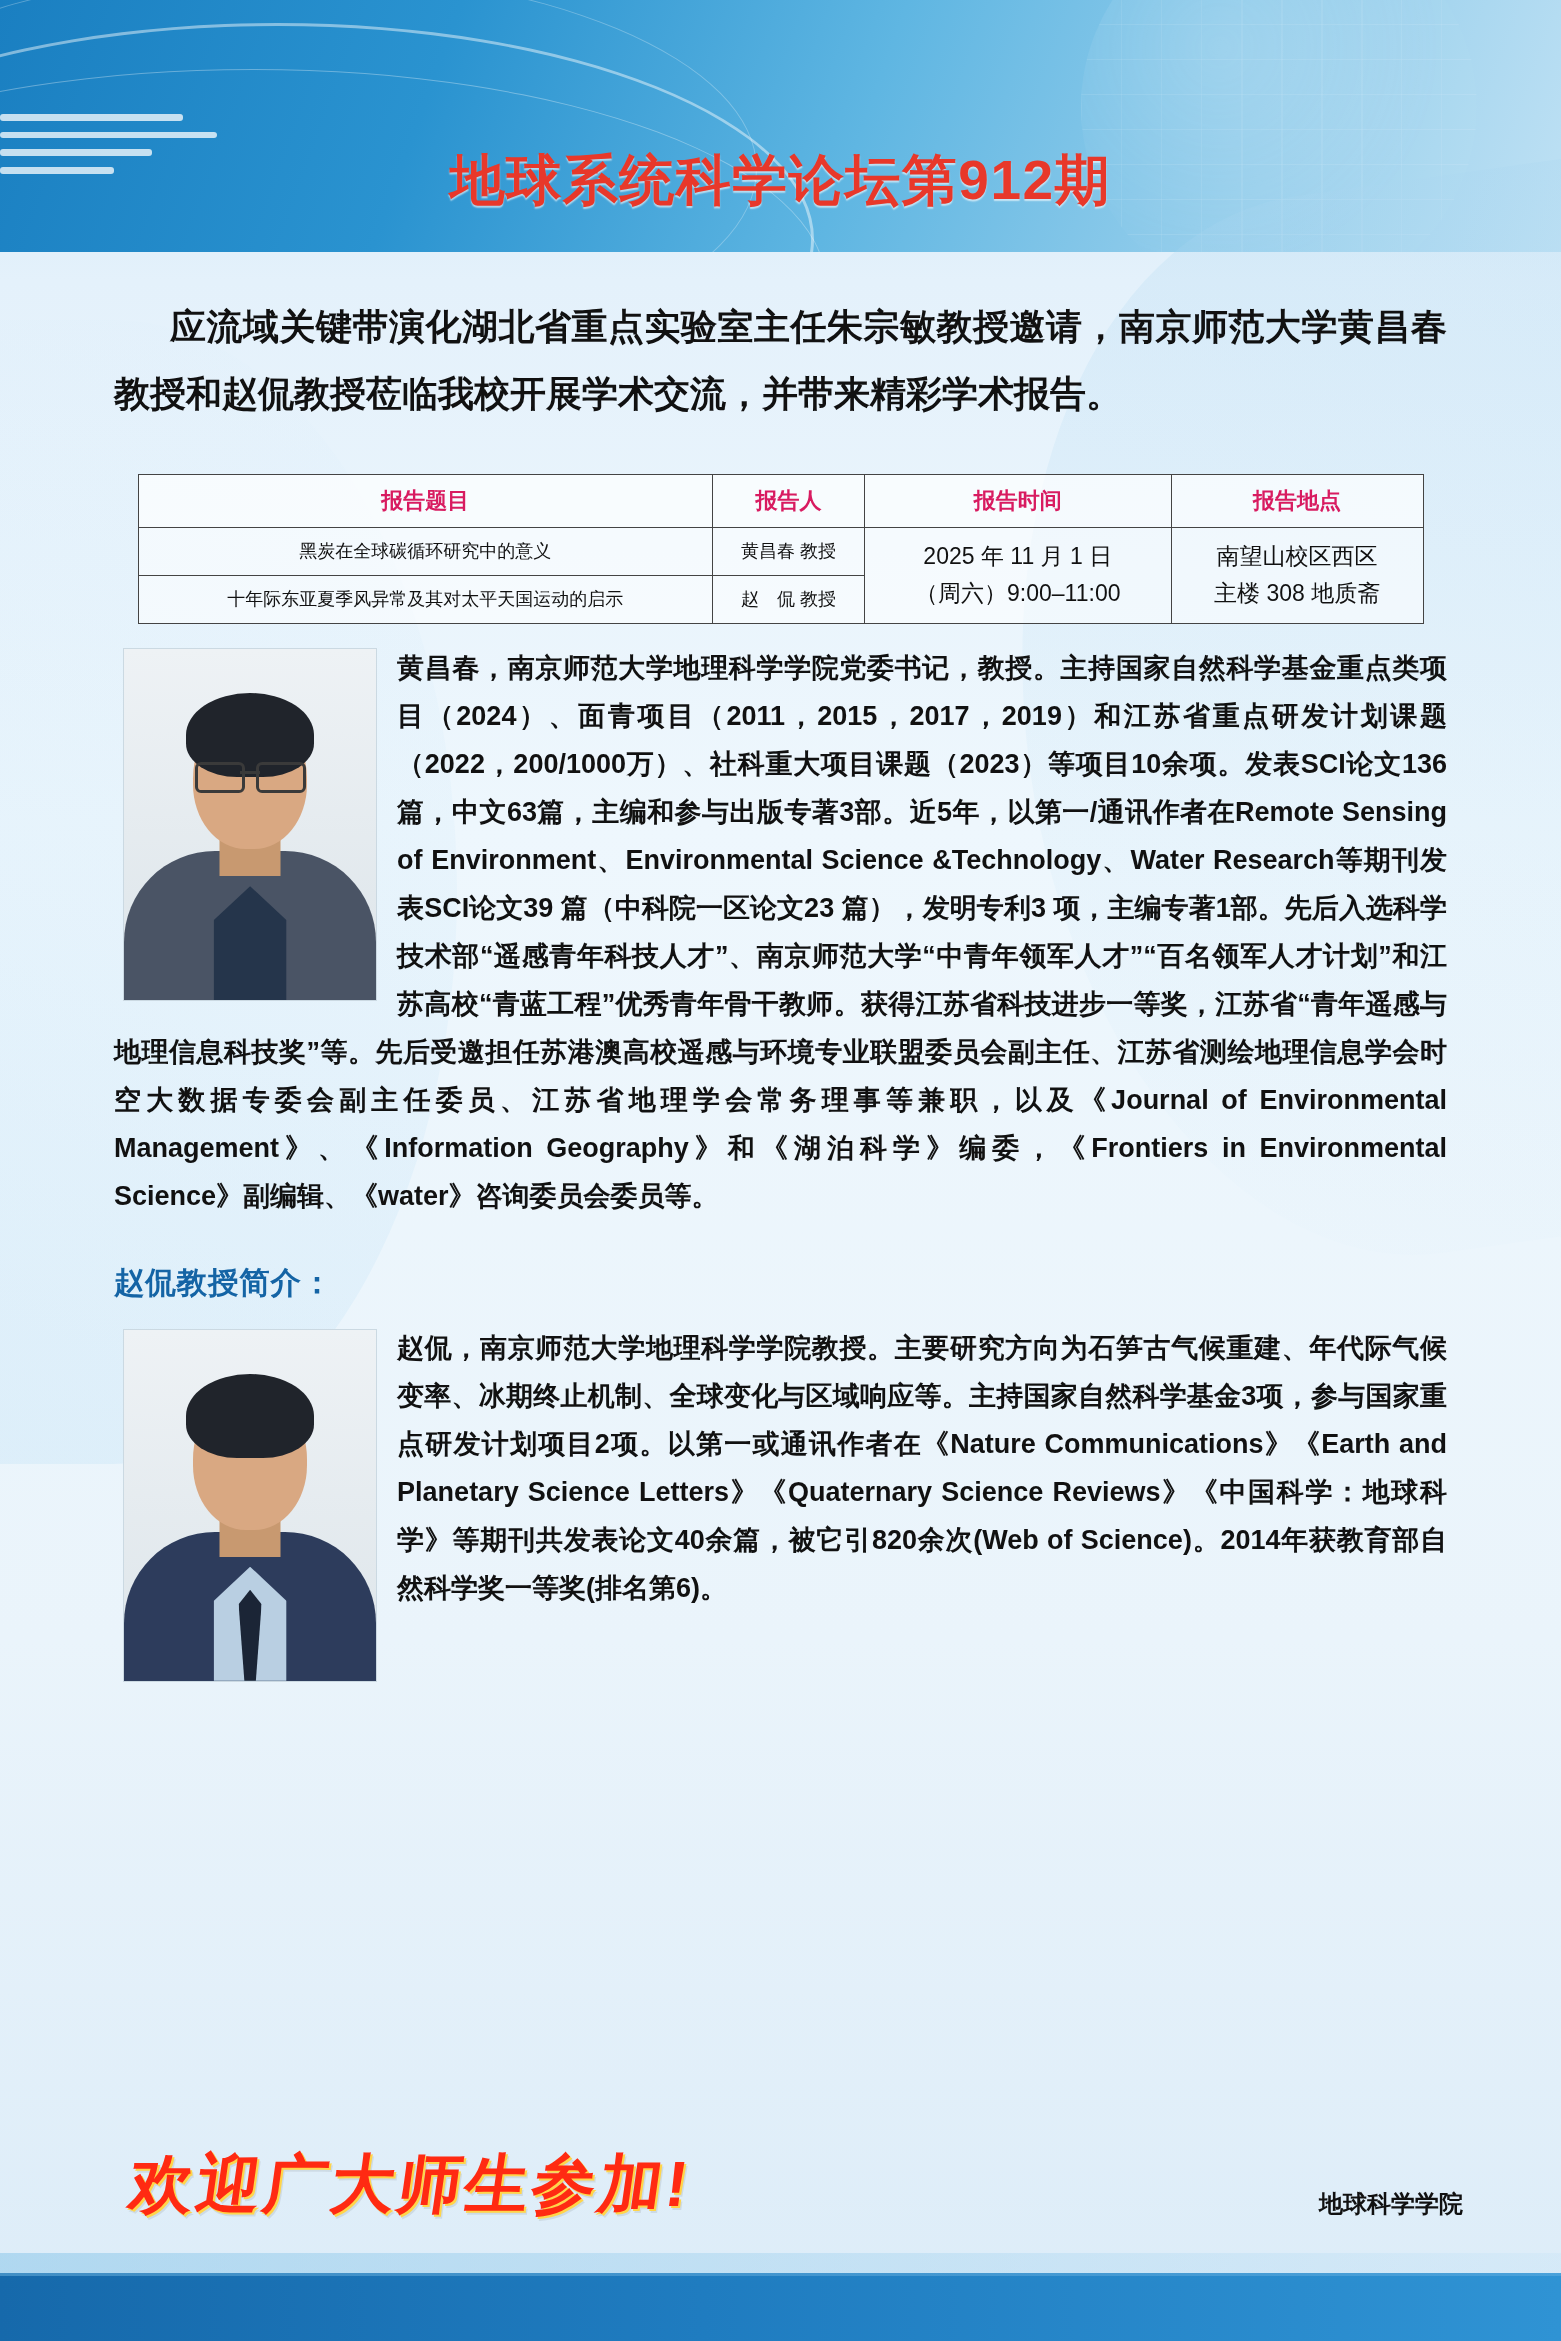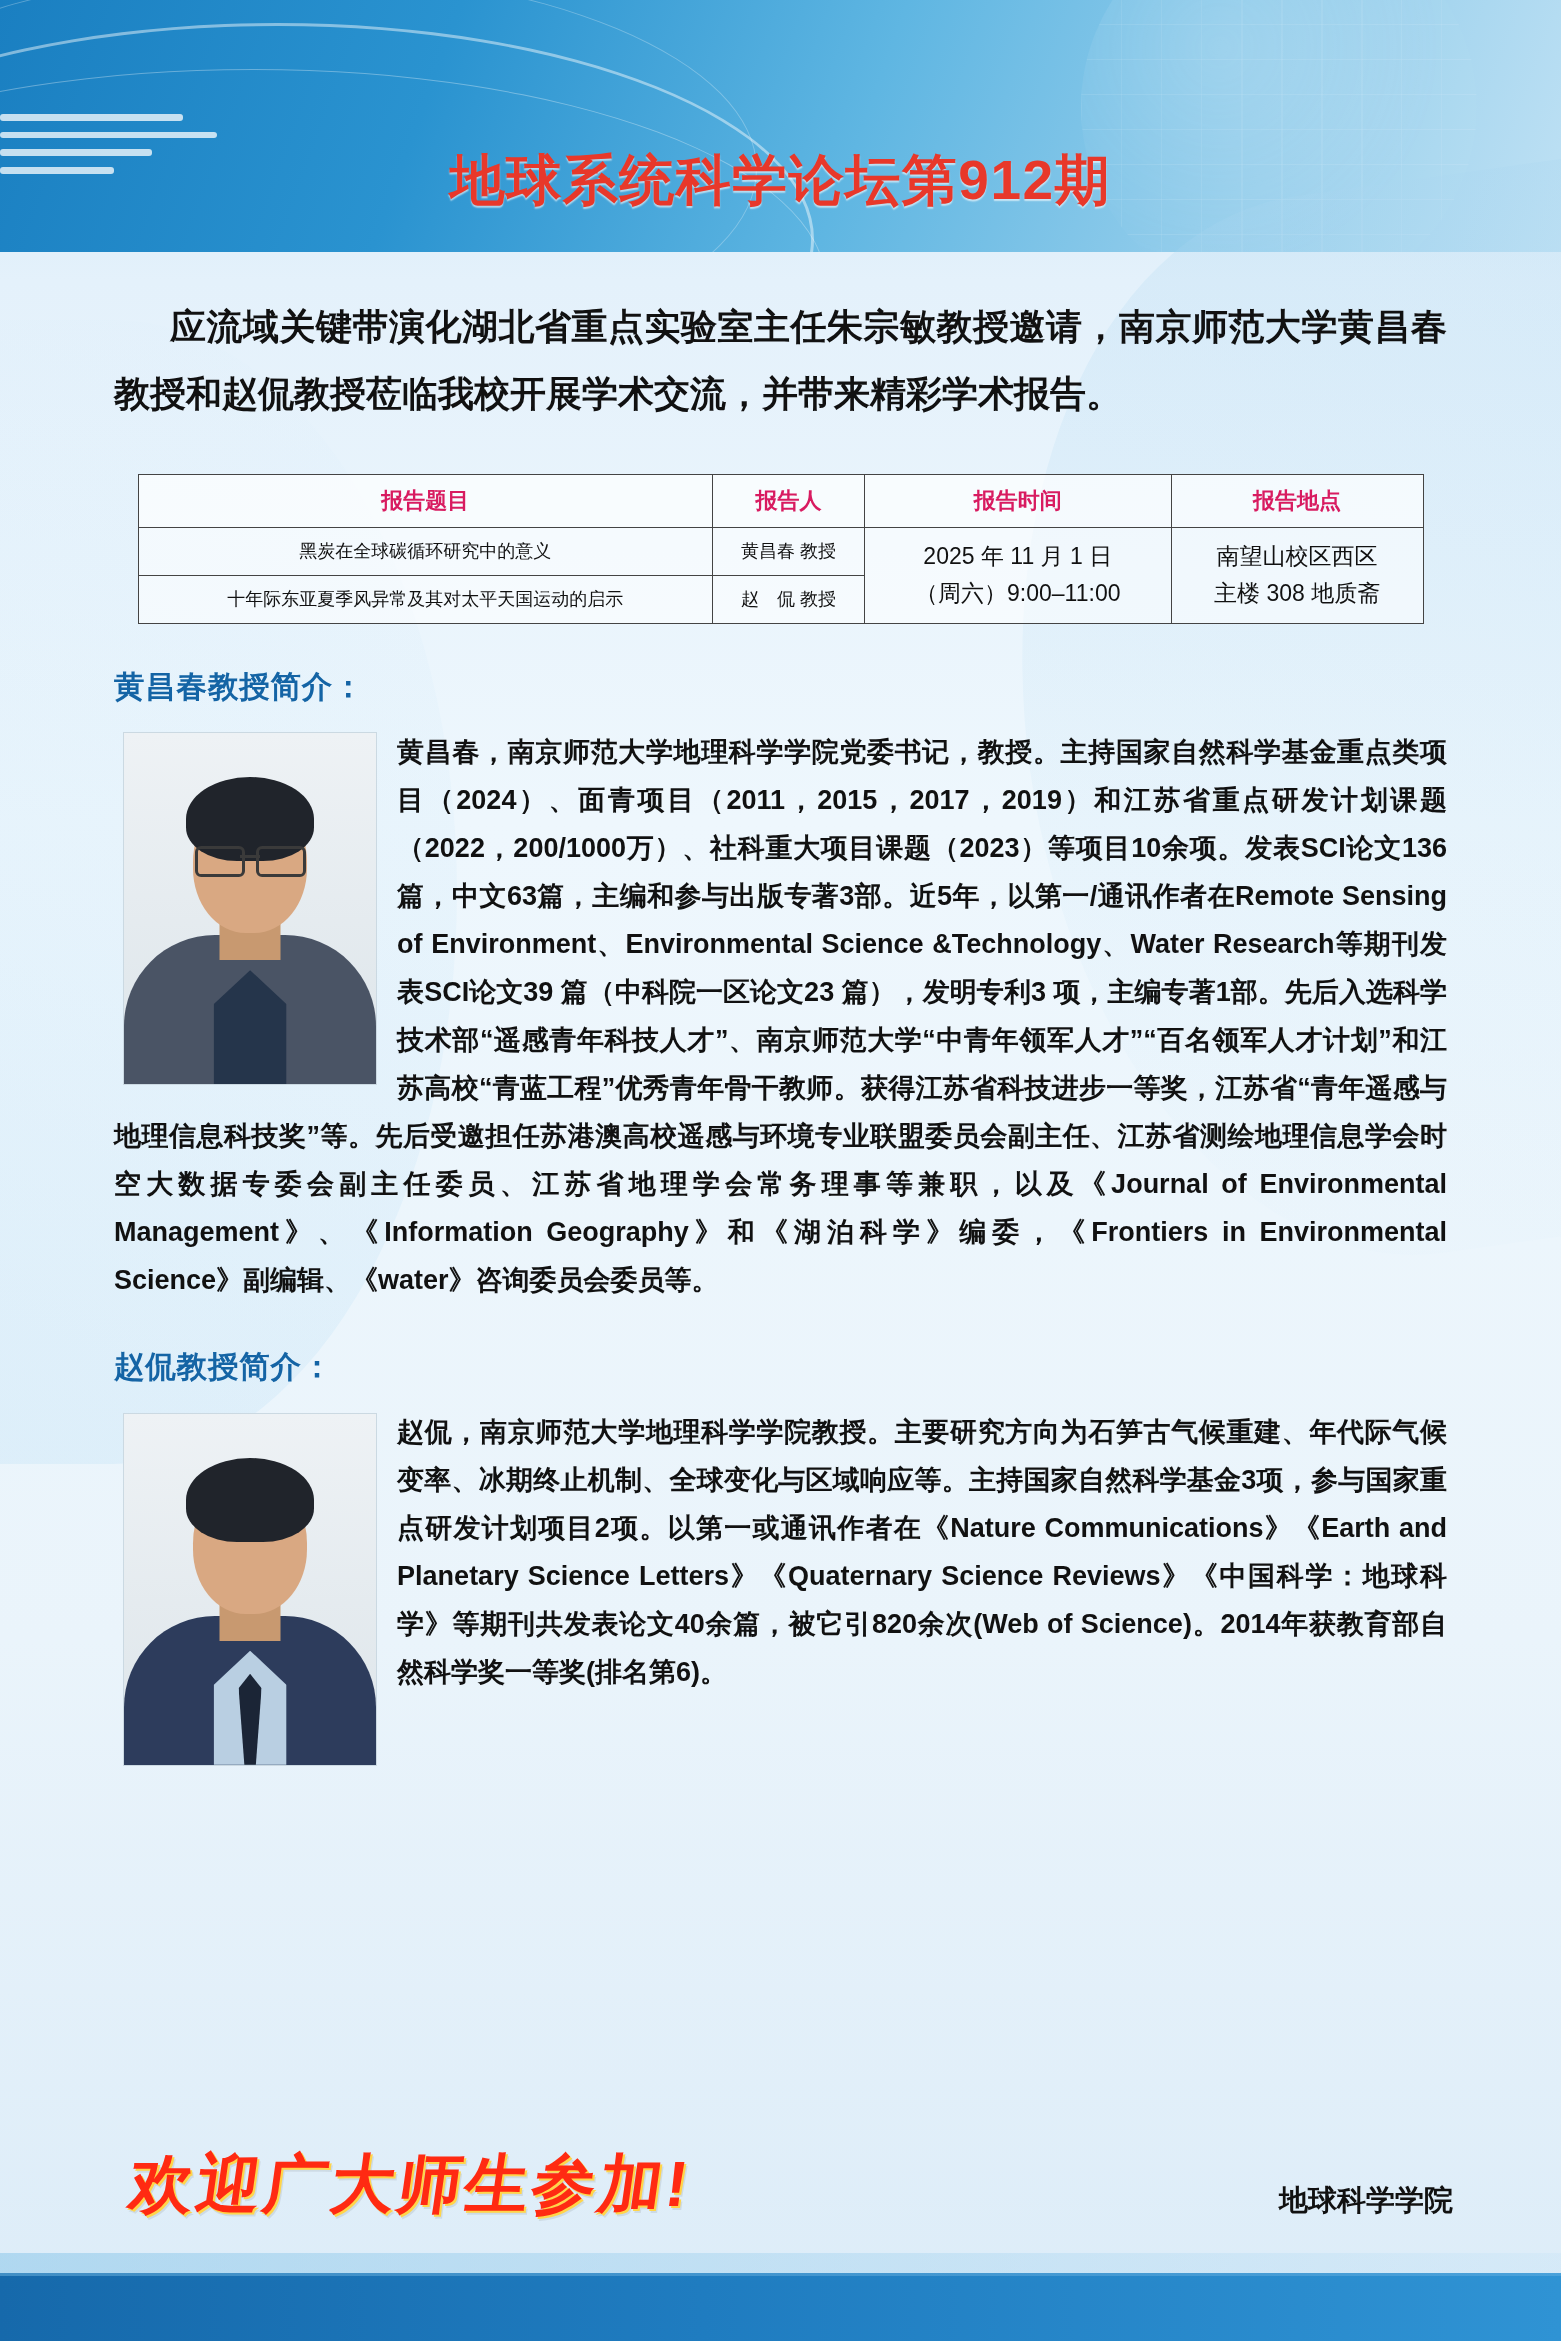--- a/index.html
+++ b/index.html
@@ -269,23 +269,23 @@
     left: 130px; bottom: 0;
     font-size: 64px;
     font-weight: bold;
     color: #ff2a12;
     letter-spacing: 3px;
     transform: skewX(-8deg);
     text-shadow: 2.3px 2.3px 0 #ffd54a, 3.8px 3.8px 0 rgba(0,0,0,.08);
   }
   .signoff {
     position: absolute;
-    right: 108px; bottom: 4.6px;
+    right: 98px; bottom: 4.6px;
     text-align: right;
-    font-size: 29px;
+    font-size: 24px;
     font-weight: bold;
     color: #111;
     line-height: 1.6;
   }
 </style>
 </head>
 <body>
 
 <div class="poster">
 
@@ -333,21 +333,20 @@
             <div>主楼 308 地质斋</div>
           </td>
         </tr>
         <tr>
           <td>十年际东亚夏季风异常及其对太平天国运动的启示</td>
           <td>赵　侃 教授</td>
         </tr>
       </tbody>
     </table>
 
-    <div class="section-title">黄昌春教授简介：</div>
     <div class="bio-block">
       <div class="portrait">
         <div class="bg"></div>
         <div class="body"></div>
         <div class="shirt"></div>
         <div class="neck"></div>
         <div class="head"></div>
         <div class="hair"></div>
         <div class="glasses">
             <span class="l"></span>

